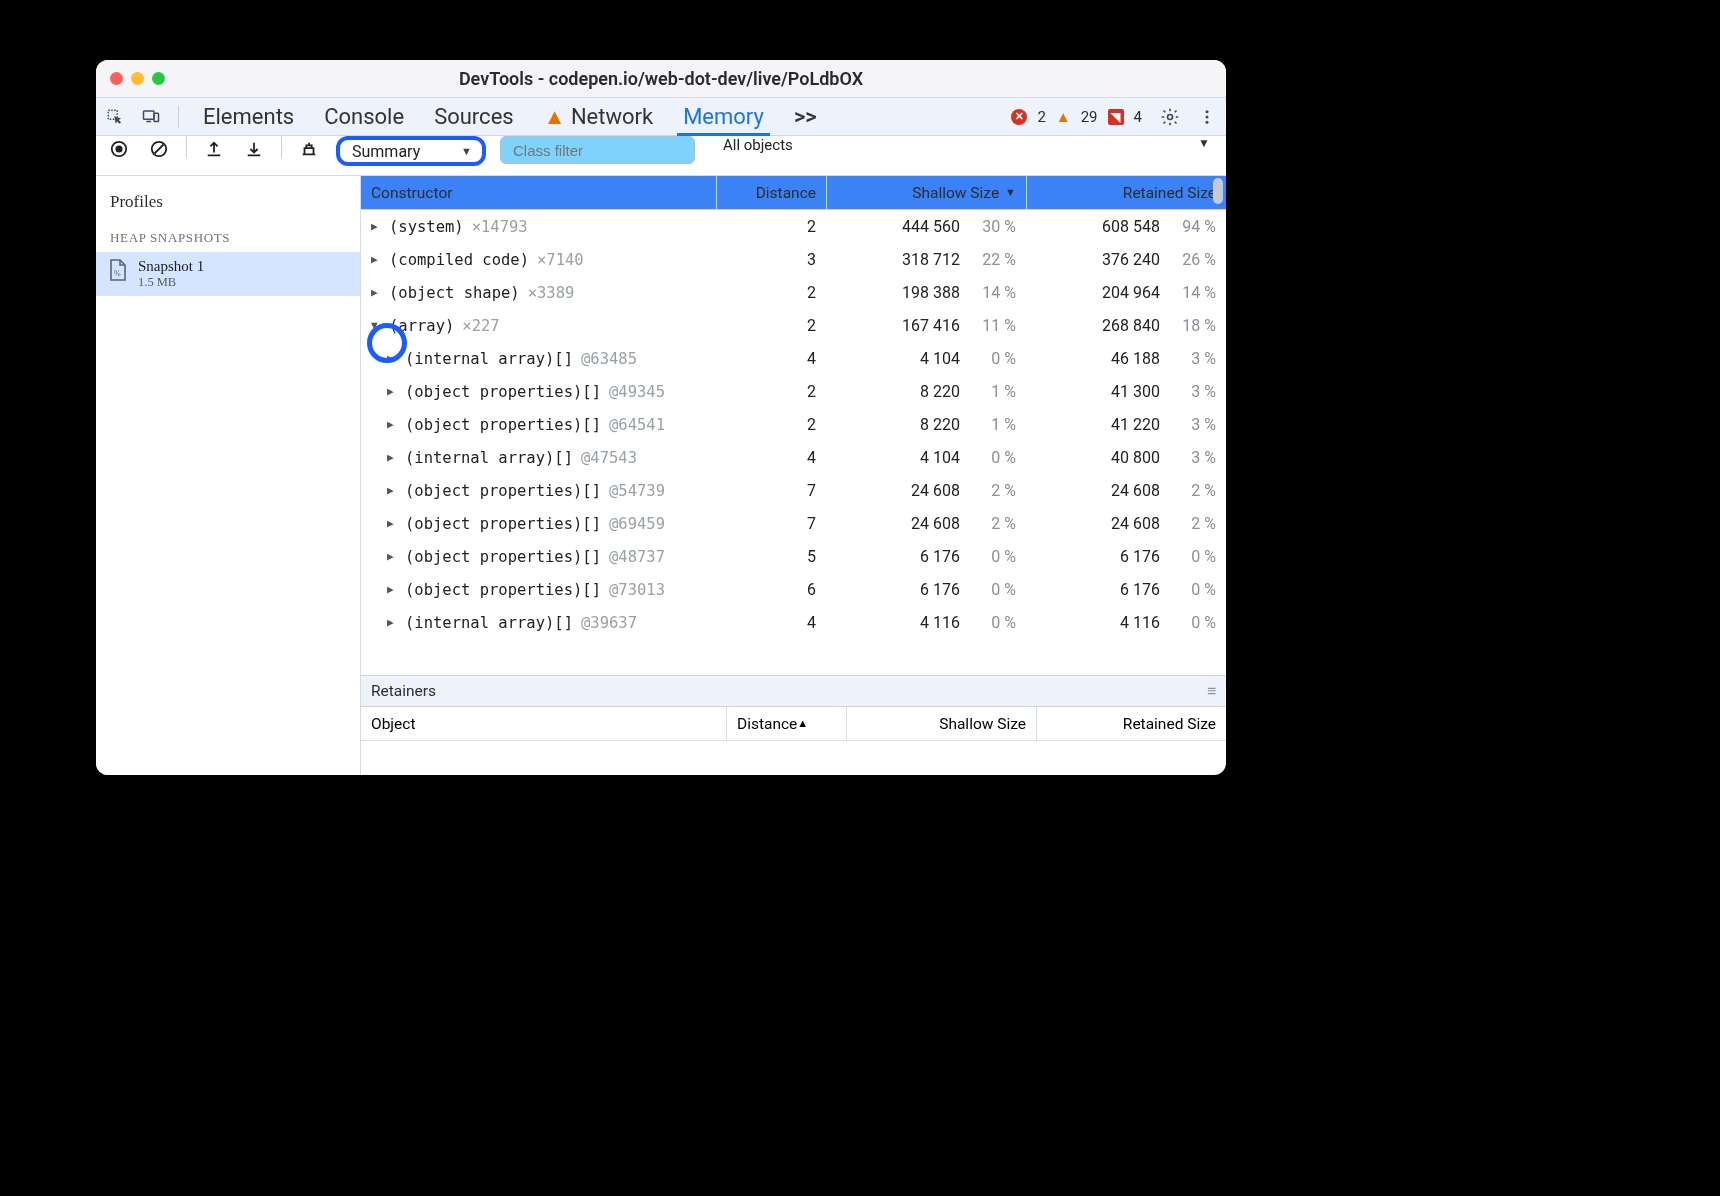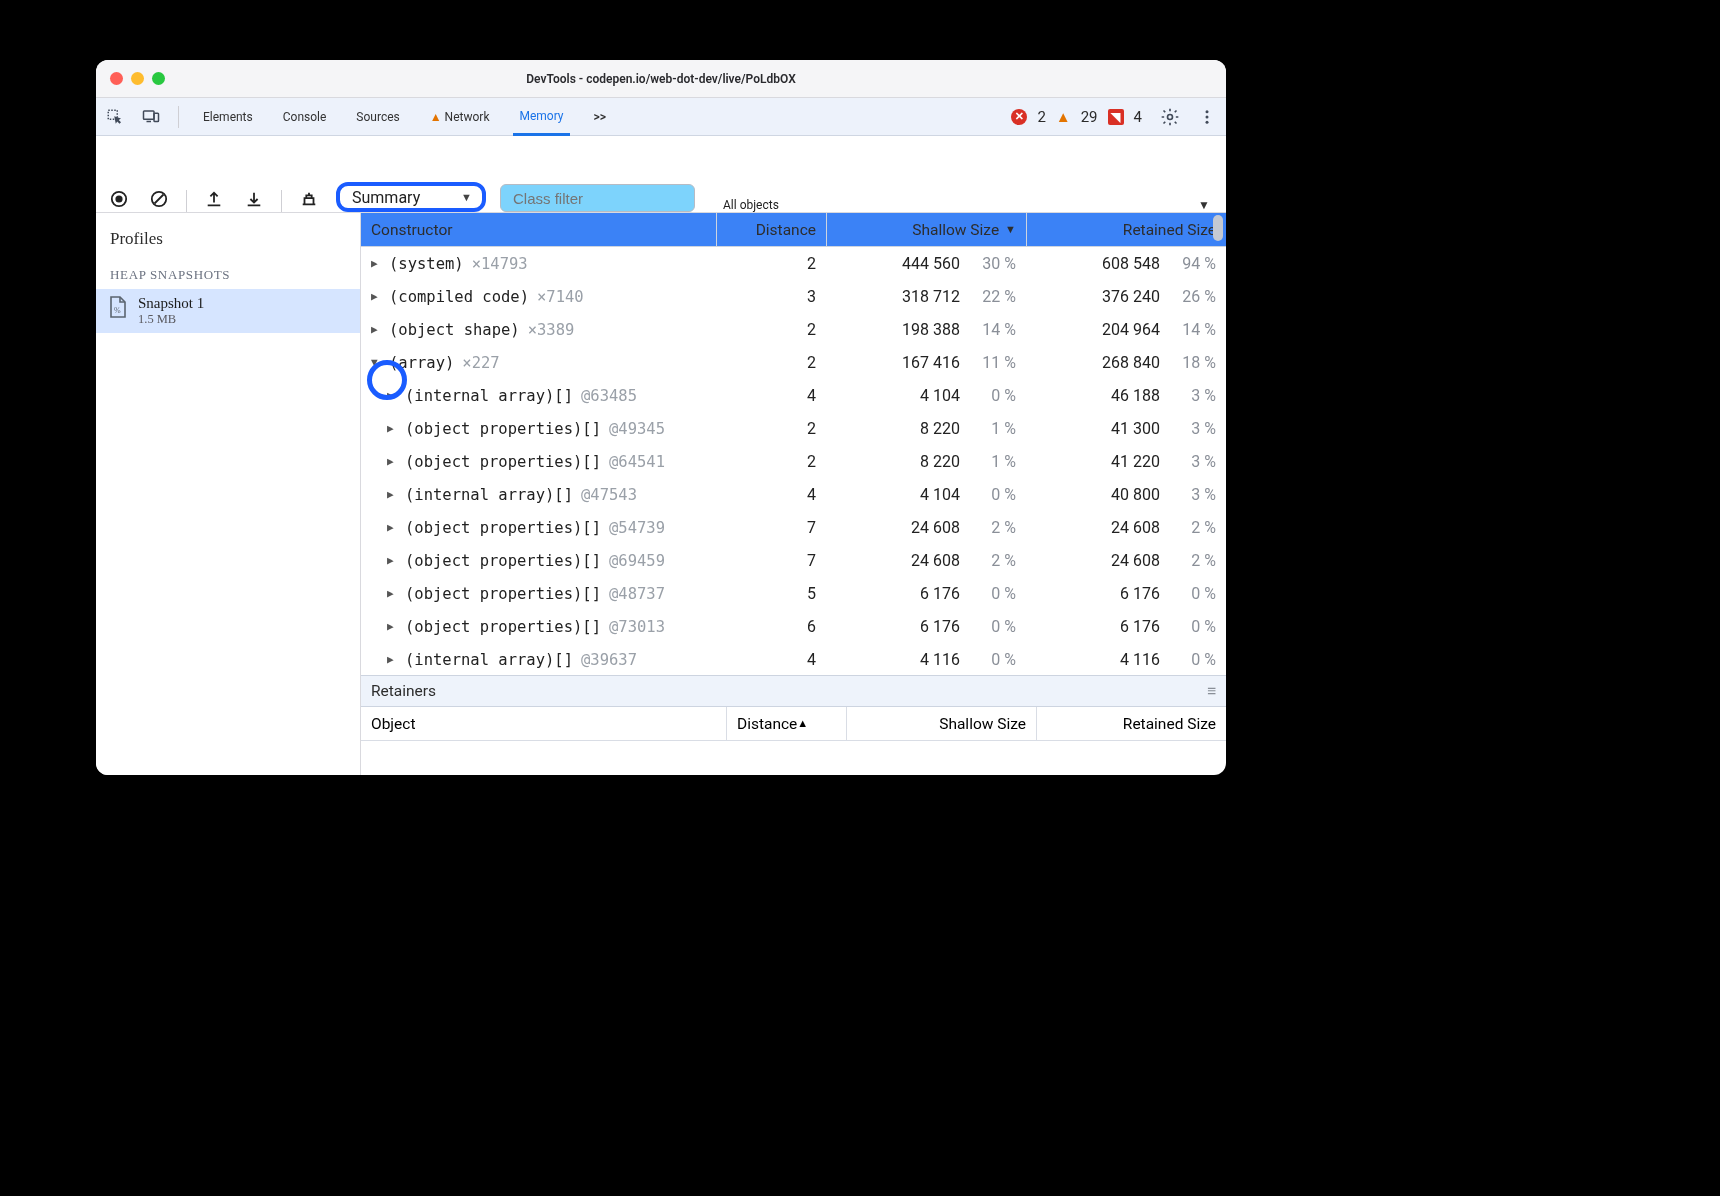--- a/index.html
+++ b/index.html
@@ -11,51 +11,51 @@
     display: flex; flex-direction: column;
   }
   
   .titlebar {
     height: 38px; background: #f5f5f7; display: flex; align-items: center;
     border-bottom: 1px solid #d9d9de; position: relative; flex: 0 0 38px;
   }
   .traffic { display: flex; gap: 8px; margin-left: 14px; }
   .traffic .dot { width: 13px; height: 13px; border-radius: 50%; }
   .dot.red { background: #ff5f57; } .dot.yellow { background: #febc2e; } .dot.green { background: #28c840; }
-  .title { position: absolute; left: 0; right: 0; text-align: center; font-weight: 600; color: #2a2a2e; font-size: 12px; pointer-events:none; }
+  .title { position: absolute; left: 0; right: 0; text-align: center; font-weight: 600; color: #2a2a2e; font-size: 18px; pointer-events:none; }
   
   .tabs {
     height: 38px; background: #edf2fb; border-bottom: 1px solid #cfd6e2;
     display: flex; align-items: center; gap: 18px; padding: 0 10px; flex: 0 0 38px;
   }
   .tabs .icon, .toolbar .icon { color:#414a59; display:inline-flex; align-items:center; justify-content:center; }
-  .tab { font-size: 12px; color:#333; padding: 0 6px; line-height:36px; }
+  .tab { font-size: 22px; color:#333; padding: 0 6px; line-height:36px; }
   .tab.active { color:#1a73e8; border-bottom:3px solid #1a73e8; line-height:33px; padding-top:2px;}
   .spacer { flex: 1; }
   .counters { display:flex; gap:10px; align-items:center; font-size:15px; color:#2b2b2b; }
   .circ { width:16px;height:16px;border-radius:50%;display:inline-flex;align-items:center;justify-content:center;color:#fff;font-size:11px;font-weight:700;}
   .circ.err{background:#d93025;} .tri.warn{color:#e37400;font-size:15px;}
   .sq.breaks{background:#d93025;color:#fff;width:16px;height:16px;display:inline-flex;align-items:center;justify-content:center;font-size:12px;font-weight:700;border-radius:2px;}
   
   .toolbar {
-    height: 40px; border-bottom:1px solid #d9d9de; display:flex; align-items:flex-end;
-    gap:14px; padding:0 10px; flex:0 0 40px;margin-top:37px;
+    height: 40px; border-bottom:1px solid #d9d9de; display:flex; align-items:flex-start;
+    gap:14px; padding:0 10px; flex:0 0 40px;
   }
   .tbtn { width:26px; height:26px; display:flex; align-items:center; justify-content:center; color:#333; }
   .vdiv { width:1px; height:22px; background:#cfcfd4; }
   .select-summary {
     height:30px; padding:0 28px 0 12px; border:4px solid #1a5cff; border-radius:12px;
     display:flex; align-items:center; font-size:16px; color:#222; position:relative; min-width:150px;
   }
   .select-summary::after{content:"▼"; position:absolute; right:10px; font-size:11px; color:#444;}
   .class-filter{
     height:28px; width:195px; border:1px solid #b6bbc4; border-radius:6px;
     padding:0 12px; font-size:15px; color:#333; background:#7dd3fc;
   }
-  .objfilter{ font-size:12px; color:#222; padding:0 8px; margin-left:6px;}
+  .objfilter{ font-size:15px; color:#222; padding:0 8px; margin-left:6px;}
   .objfilter-caret{ margin-left:auto; margin-right:6px; font-size:12px; color:#333;}
   
   .body { flex:1; display:flex; min-height:0; }
   .sidebar {
     width: 265px; border-right:1px solid #d9d9de; padding-top:10px; background:#fff;
     display:flex; flex-direction:column; font-size:16px;font-family:Liberation Serif, serif;
   }
   .sidebar h3{ font-weight:400; color:#2d2d2d; font-size:17px; padding:6px 14px 10px; }
   .sidebar .sect{ color:#6b7280; font-size:13px; letter-spacing:.05em; padding:8px 14px 6px; }
   .snap { background:#d6e5ff; padding:6px 10px 6px 12px; display:flex; gap:10px; align-items:flex-start; }

